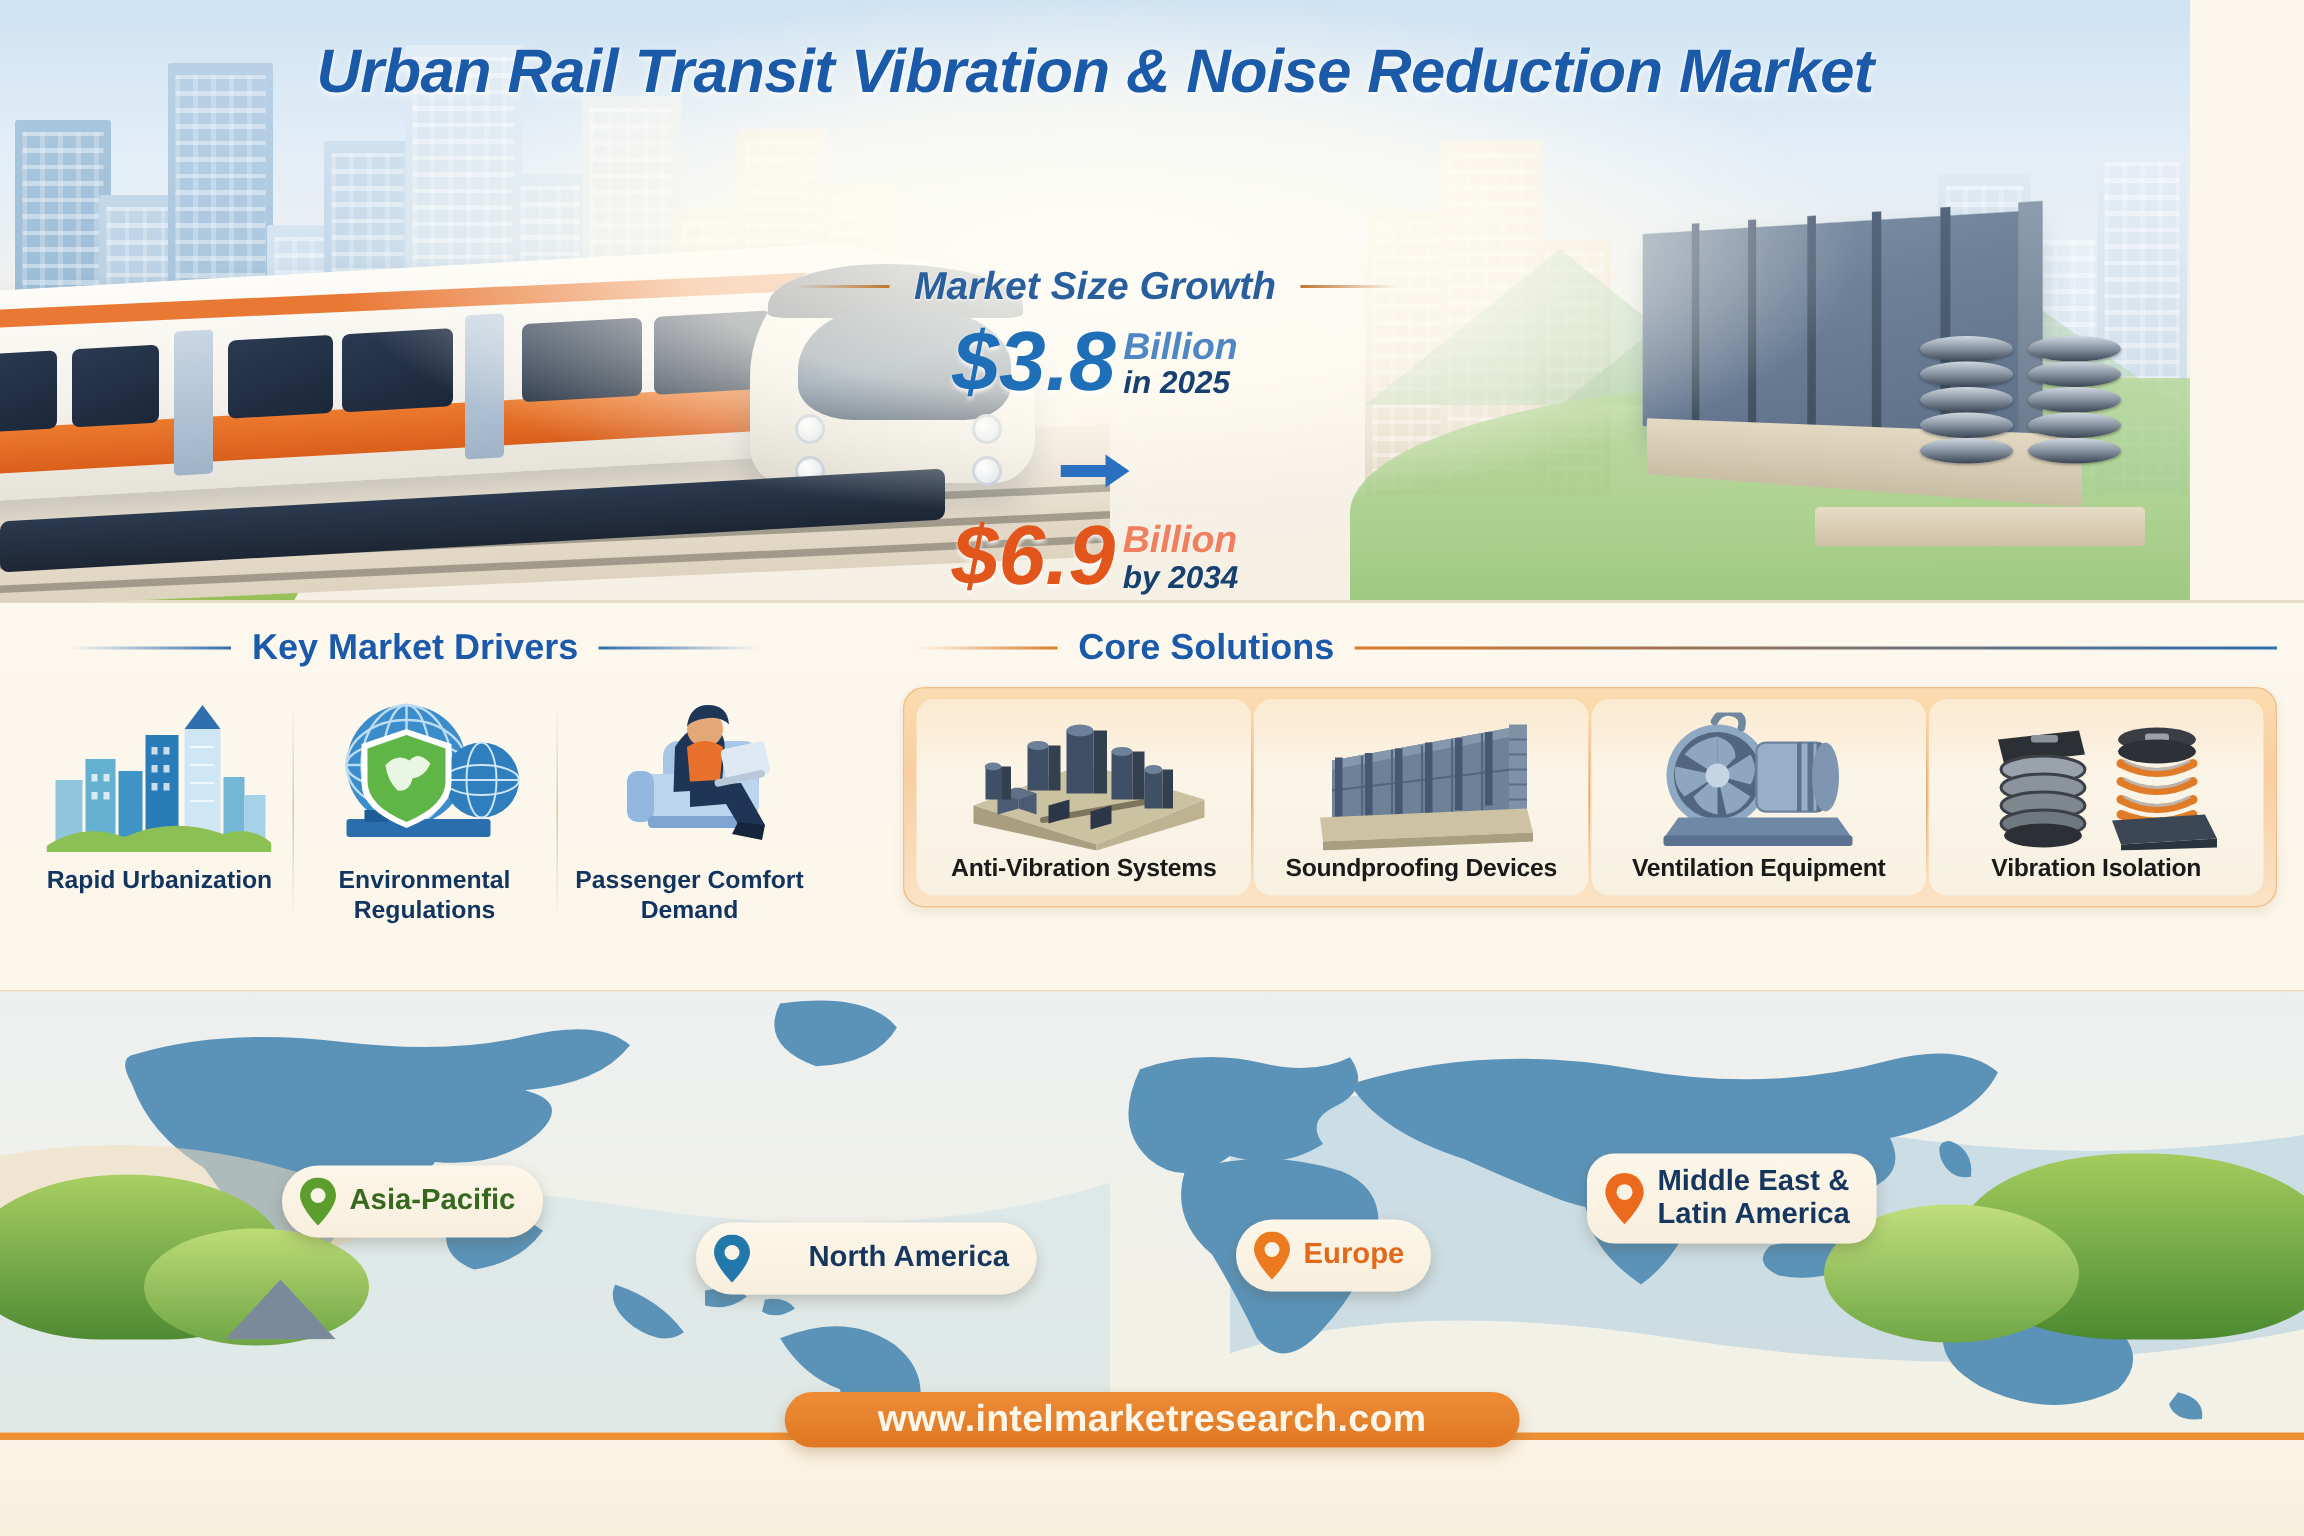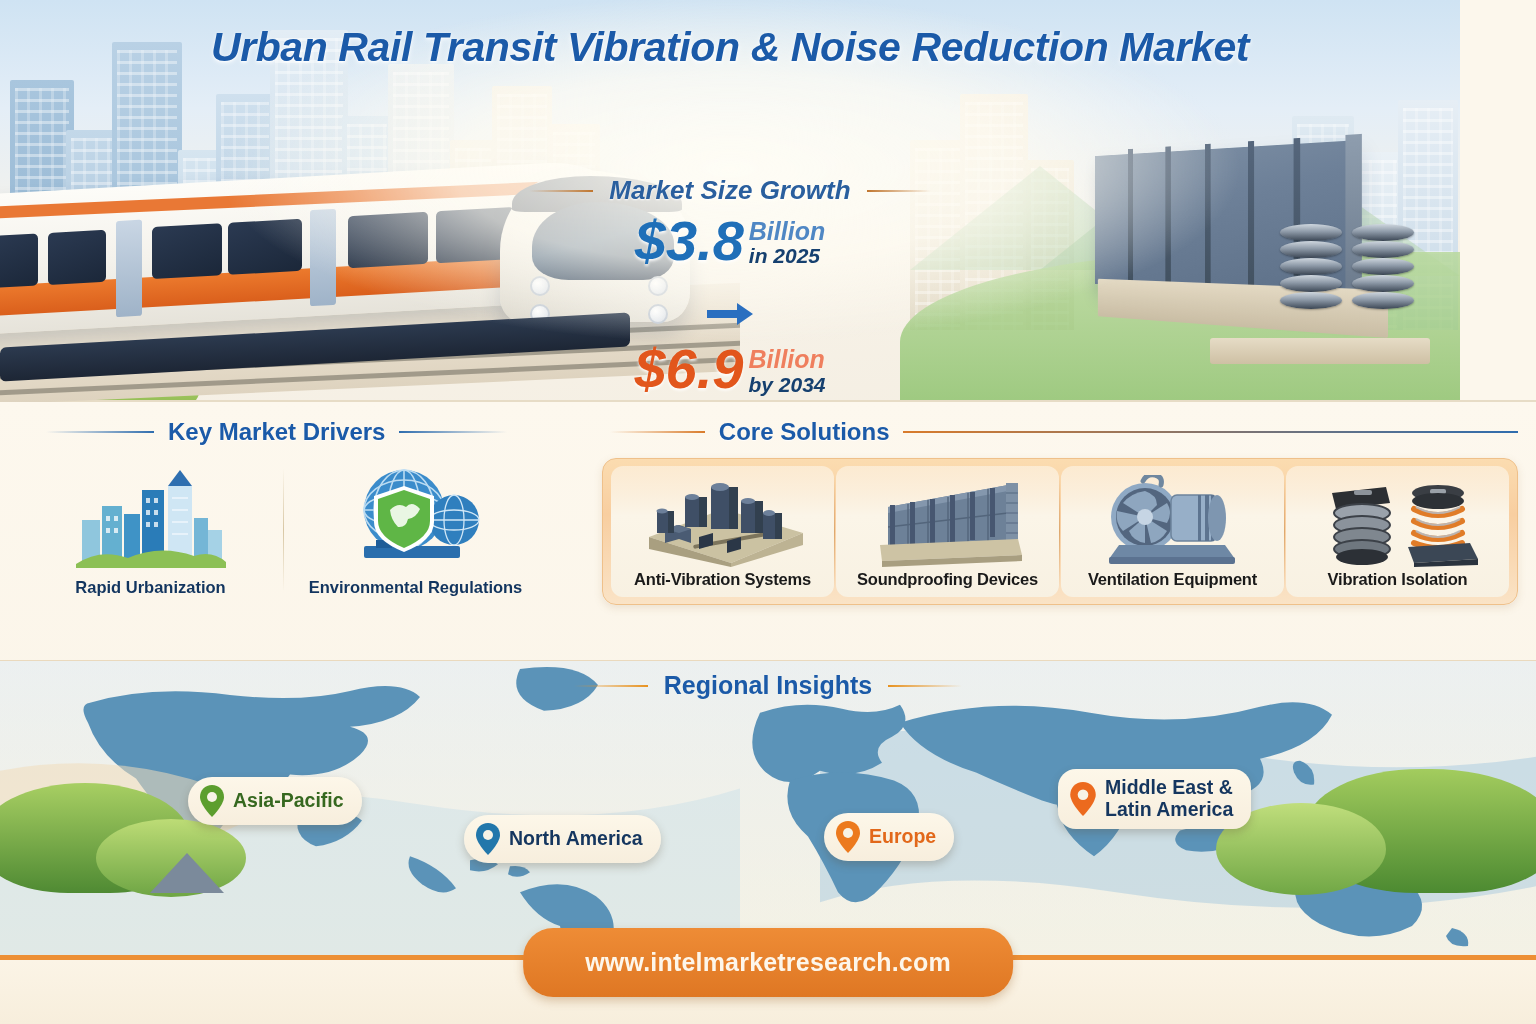--- a/index.html
+++ b/index.html
@@ -277,21 +277,21 @@
   .pill-label { font-size:19.5px; font-weight:bold; line-height:1.12; white-space:nowrap; }
 
   
   .footer {
     position:absolute; left:0; bottom:0; width:1536px; height:69px;
     background:linear-gradient(180deg,#fbf4e6,#f7eedc);
     border-top:5px solid #ed8f35;
   }
   .url-pill {
     position:absolute; left:50%; transform:translateX(-50%); top:-32px;
-    padding:20px 62px; border-radius:30px;
+    padding:4px 62px; border-radius:30px;
     background:linear-gradient(180deg,#ee8c36,#df7723);
     box-shadow:0 4px 10px rgba(150,90,30,.3);
     font-size:25px; font-weight:bold; color:#fdf6ea;
     letter-spacing:.2px;
   }
 </style>
 </head>
 <body>
 
 <div class="page">
@@ -499,20 +499,39 @@
               <rect x="18" y="82" width="96" height="12" rx="2" fill="#2a6ead"></rect>
               <rect x="30" y="76" width="16" height="8" fill="#1f5d98"></rect>
               <path d="M58 22 L88 32 L88 58 Q88 76 58 88 Q28 76 28 58 L28 32 Z" fill="#ffffff"></path>
               <path d="M58 26 L84 35 L84 57 Q84 73 58 84 Q32 73 32 57 L32 35 Z" fill="#5fb646"></path>
               <path d="M44 46 q8 -8 16 -3 q6 -7 14 2 q-4 9 -12 10 q-2 9 -10 8 q-7 -7 -8 -17 Z" fill="#e9f6e3"></path>
             </svg>
           </div>
           <div class="driver-label">Environmental Regulations</div>
         </div>
 
+        <div class="driver">
+          <div class="driver-icon">
+            <svg width="144" height="104" viewBox="0 0 144 104">
+              <rect x="54" y="30" width="64" height="52" rx="10" fill="#a8c6e8"></rect>
+              <rect x="36" y="52" width="82" height="28" rx="8" fill="#bcd5ef"></rect>
+              <rect x="30" y="50" width="18" height="34" rx="7" fill="#93b8e0"></rect>
+              <rect x="44" y="80" width="70" height="8" rx="3" fill="#7fa6d2"></rect>
+              <path d="M62 34 q10 -16 22 -14 q12 2 11 16 l-2 26 l-32 2 Z" fill="#1f3556"></path>
+              <circle cx="82" cy="22" r="12" fill="#e2a878"></circle>
+              <path d="M70 20 q2 -14 14 -14 q13 0 14 13 q-6 -6 -16 -4 q-8 1 -12 5 Z" fill="#1f3556"></path>
+              <path d="M70 34 q12 -8 24 0 l-2 22 l-20 1 Z" fill="#e8722c"></path>
+              <path d="M72 60 l34 -2 l16 28 l-14 6 l-12 -20 l-24 2 Z" fill="#1f3556"></path>
+              <rect x="92" y="36" width="30" height="22" rx="3" fill="#dfe9f4" transform="rotate(-12 92 36)"></rect>
+              <rect x="88" y="56" width="34" height="5" rx="2" fill="#b9c8d8" transform="rotate(-12 88 56)"></rect>
+              <path d="M104 84 l18 2 l-2 10 l-20 -4 Z" fill="#14253c"></path>
+            </svg>
+          </div>
+          <div class="driver-label">Passenger Comfort Demand</div>
+        </div>
       </div>
     </div>
 
     <div class="solutions">
       <div class="sec-head">
         <span class="rule l"></span>
         <span class="sec-title">Core Solutions</span>
         <span class="rule r"></span>
       </div>
 
@@ -722,40 +741,35 @@
 
       <path d="M0 110 q140 -26 270 40 q-140 70 -270 64 Z" fill="#f0ddbb" opacity=".55"></path>
     </svg>
 
     <div style="position:absolute;left:-20px;bottom:62px;width:210px;height:110px;border-radius:50% 50% 38% 42%;background:linear-gradient(180deg,#a8cf63,#4f8a33);"></div>
     <div style="position:absolute;left:96px;bottom:58px;width:150px;height:78px;border-radius:50%;background:linear-gradient(180deg,#bddc76,#6ea544);"></div>
     <div style="position:absolute;left:150px;bottom:62px;width:74px;height:40px;background:#7b8a9b;clip-path:polygon(0 100%,50% 0,100% 100%);"></div>
     <div style="position:absolute;right:-20px;bottom:62px;width:250px;height:124px;border-radius:46% 50% 40% 44%;background:linear-gradient(180deg,#a3cc5e,#4c8a31);"></div>
     <div style="position:absolute;right:150px;bottom:60px;width:170px;height:92px;border-radius:50%;background:linear-gradient(180deg,#c0de7c,#70a745);"></div>
 
-    <div class="reg-head">
-      <span class="rule l"></span>
-      <span class="reg-title">Regional Insights</span>
-      <span class="rule r"></span>
-    </div>
 
     <div class="pill" style="left:188px; top:116px;">
       <svg width="24" height="32" viewBox="0 0 24 32">
         <path d="M12 0 C5 0 0 5.4 0 12 C0 20 12 32 12 32 C12 32 24 20 24 12 C24 5.4 19 0 12 0 Z" fill="#5c9e2e"></path>
         <circle cx="12" cy="12" r="5" fill="#f7f3e6"></circle>
       </svg>
       <span class="pill-label" style="color:#36681f;">Asia-Pacific</span>
     </div>
 
     <div class="pill" style="left:464px; top:154px;">
       <svg width="24" height="32" viewBox="0 0 24 32">
         <path d="M12 0 C5 0 0 5.4 0 12 C0 20 12 32 12 32 C12 32 24 20 24 12 C24 5.4 19 0 12 0 Z" fill="#2277ab"></path>
         <circle cx="12" cy="12" r="5" fill="#f7f3e6"></circle>
       </svg>
-      <span class="pill-label" style="color:#15365f;">North America</span>
+      <span class="pill-label" style="color:#15365f;margin-left:30px;">North America</span>
     </div>
 
     <div class="pill" style="left:824px; top:152px;">
       <svg width="24" height="32" viewBox="0 0 24 32">
         <path d="M12 0 C5 0 0 5.4 0 12 C0 20 12 32 12 32 C12 32 24 20 24 12 C24 5.4 19 0 12 0 Z" fill="#ec7a1e"></path>
         <circle cx="12" cy="12" r="5" fill="#f7f3e6"></circle>
       </svg>
       <span class="pill-label" style="color:#e2681a;">Europe</span>
     </div>
 

